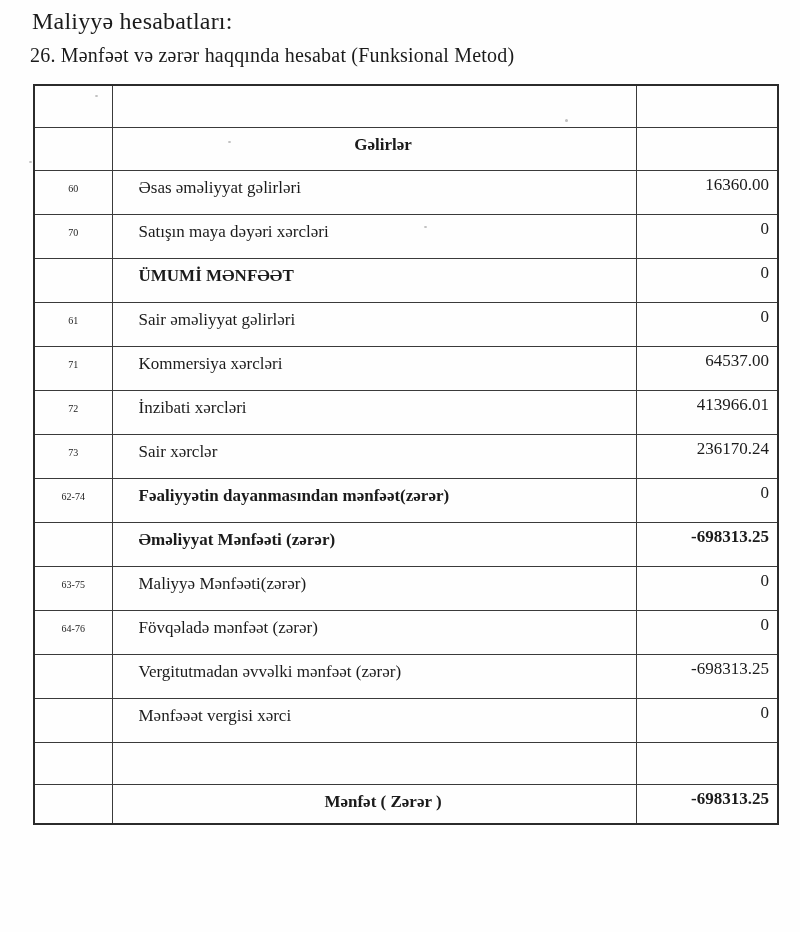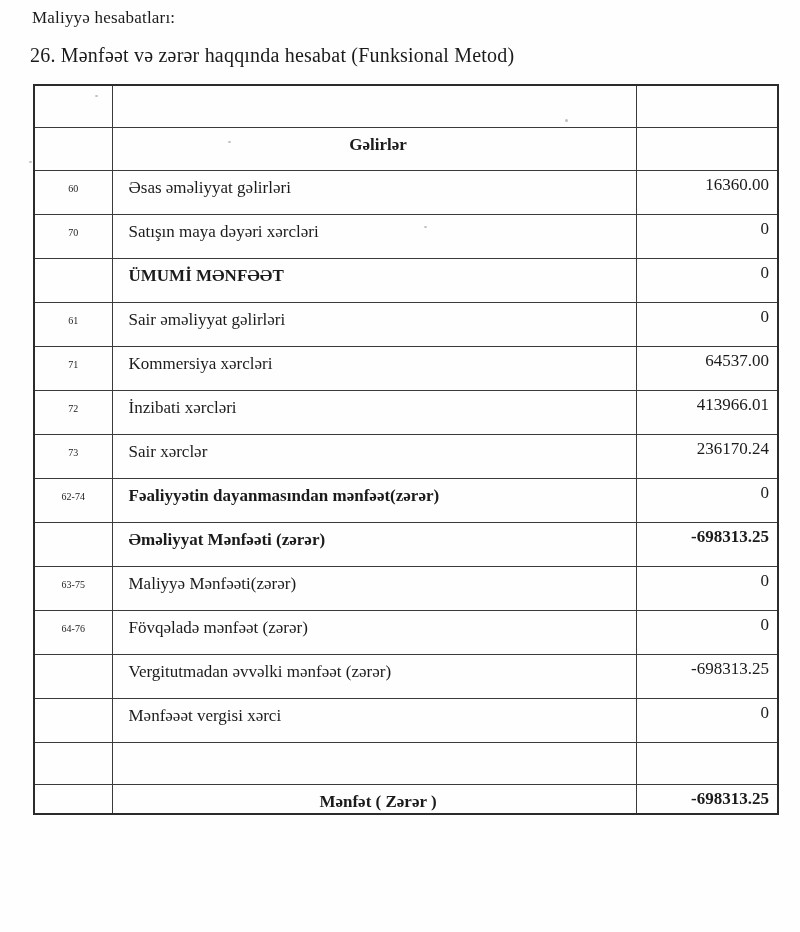--- a/index.html
+++ b/index.html
@@ -13,21 +13,21 @@
     height: 932px;
     background: #fefefe;
     font-family: "Liberation Serif", "DejaVu Serif", serif;
     color: #1b1b1b;
     overflow: hidden;
   }
   .doc-title {
     position: absolute;
     left: 32px;
     top: 8px;
-    font-size: 17px;
+    font-size: 24px;
     letter-spacing: 0.2px;
   }
   .doc-subtitle {
     position: absolute;
     left: 30px;
     top: 44px;
     font-size: 20px;
     letter-spacing: 0.2px;
   }
   table.report-table {
@@ -47,29 +47,29 @@
     border: 1px solid #3a3a3a;
     vertical-align: top;
     overflow: hidden;
     white-space: nowrap;
   }
   .report-table tr { height: 44px; }
   .report-table tr.r-header  { height: 41px; }
   .report-table tr.r-blank1  { height: 42px; }
   .report-table tr.r-section { height: 43px; }
   .report-table tr.r-blank2  { height: 42px; }
-  .report-table tr.r-total   { height: 30px; }
+  .report-table tr.r-total   { height: 40px; }
 
   td.c-code {
     text-align: center;
     font-size: 10px;
     padding-top: 12px;
   }
   td.c-label {
-    padding: 7px 8px 0 16px;
+    padding: 7px 8px 0 26px;
   }
   td.c-value {
     text-align: right;
     padding: 4px 8px 0 8px;
   }
   td.c-span {
     text-align: center;
     font-weight: bold;
     padding-top: 6px;
     font-size: 17.5px;

